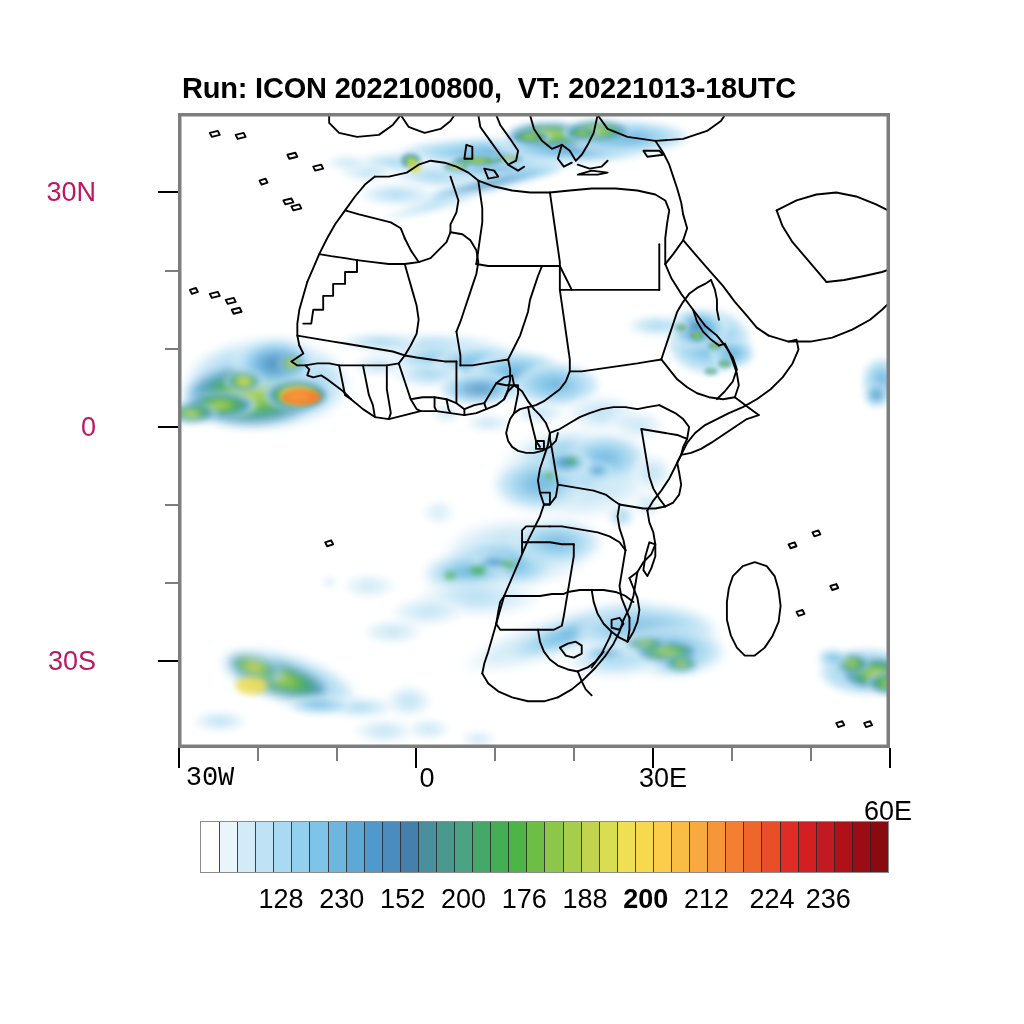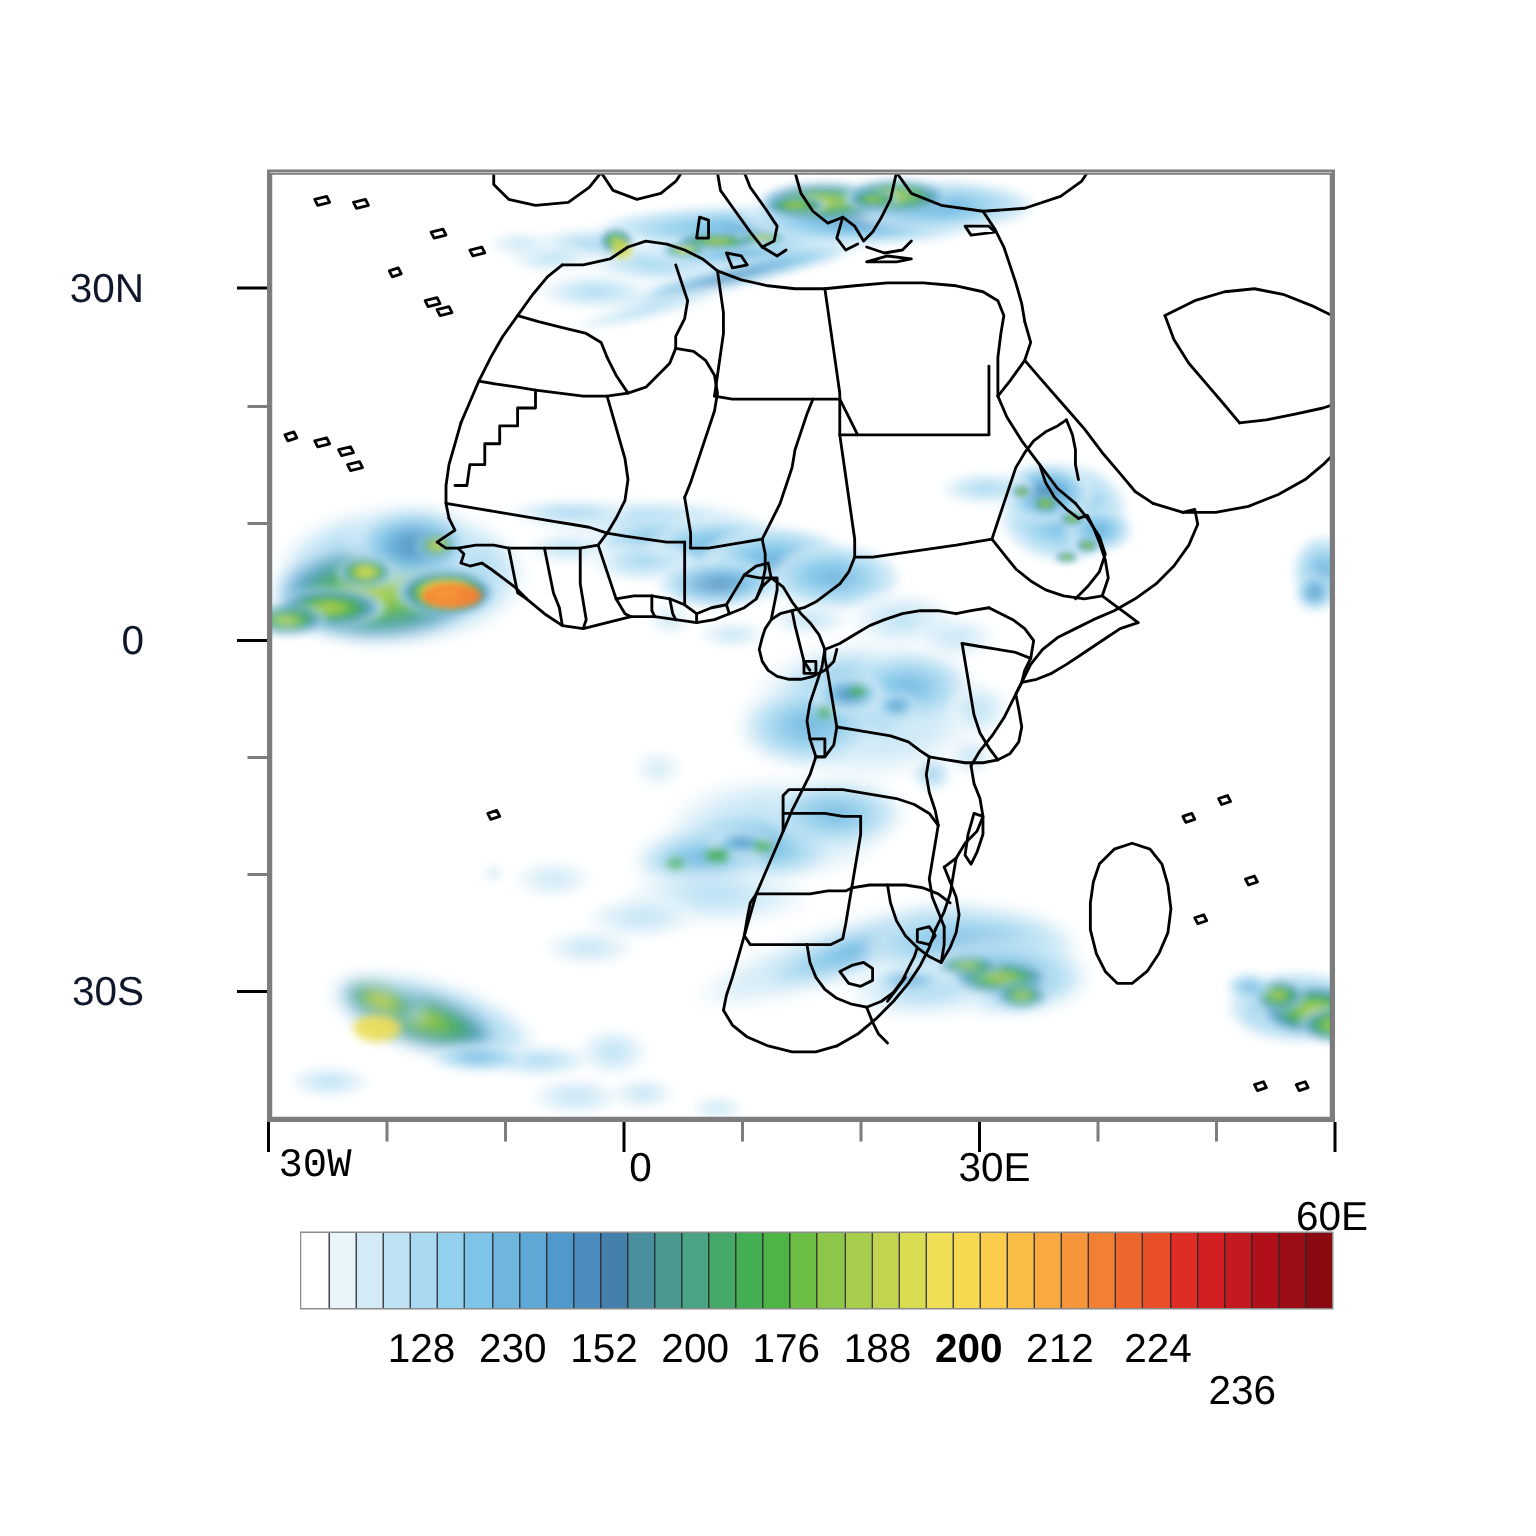--- a/index.html
+++ b/index.html
@@ -28,21 +28,21 @@
     overflow:hidden;
   }
   #mapsvg{position:absolute;left:0;top:0;width:100%;height:100%;display:block;}
 
   
   .tick-y{position:absolute;width:13px;height:2px;background:#7d7d7d;left:165px;}
   .tick-y.major{left:158px;width:20px;background:#000;height:2px;}
   .tick-x{position:absolute;height:13px;width:2px;background:#7d7d7d;top:748px;}
   .tick-x.major{top:748px;height:20px;background:#000;width:2px;}
 
-  .ylab{position:absolute;right:928px;font-size:27px;color:#0f172a;font-weight:normal;
+  .ylab{position:absolute;right:928px;font-size:27px;color:#be185d;font-weight:normal;
         text-align:right;white-space:pre;}
   .xlab{position:absolute;top:763px;font-size:27px;color:#000;white-space:pre;
         transform:translateX(-50%);}
 
   
   #cbar{
     position:absolute;left:200px;top:821px;height:52px;
     display:flex;box-sizing:border-box;
     border:1px solid #8c8c8c;
   }
@@ -53,20 +53,21 @@
   .cbtick{
     position:absolute;top:884px;font-size:27px;color:#000;
     transform:translateX(-50%);white-space:pre;
   }
 </style>
 </head>
 <body>
 
 <div id="stage">
 
+  <div class="subtitle">Run: ICON 2022100800,  VT: 20221013-18UTC</div>
 
   <div id="plot">
     <svg id="mapsvg" viewBox="0 0 712 635" preserveAspectRatio="none">
       <defs>
 
         <filter id="soft" x="-30%" y="-30%" width="160%" height="160%">
           <feGaussianBlur stdDeviation="5"></feGaussianBlur>
         </filter>
         <filter id="soft2" x="-30%" y="-30%" width="160%" height="160%">
           <feGaussianBlur stdDeviation="3"></feGaussianBlur>
@@ -566,16 +567,16 @@
   <div id="cbticks">
       <div class="cbtick" style="left: 281.059px;">128</div>
       <div class="cbtick" style="left: 341.853px;">230</div>
       <div class="cbtick" style="left: 402.647px;">152</div>
       <div class="cbtick" style="left: 463.441px;">200</div>
       <div class="cbtick" style="left: 524.235px;">176</div>
       <div class="cbtick" style="left: 585.029px;">188</div>
       <div class="cbtick" style="left: 645.824px; font-weight: bold;">200</div>
       <div class="cbtick" style="left: 706.618px;">212</div>
       <div class="cbtick" style="left: 772px;">224</div>
-      <div class="cbtick" style="left: 828.206px; margin-top: 28px;">236</div>
+      <div class="cbtick" style="left: 828.206px;">236</div>
     </div>
 
 </div>
 
 </body></html>

